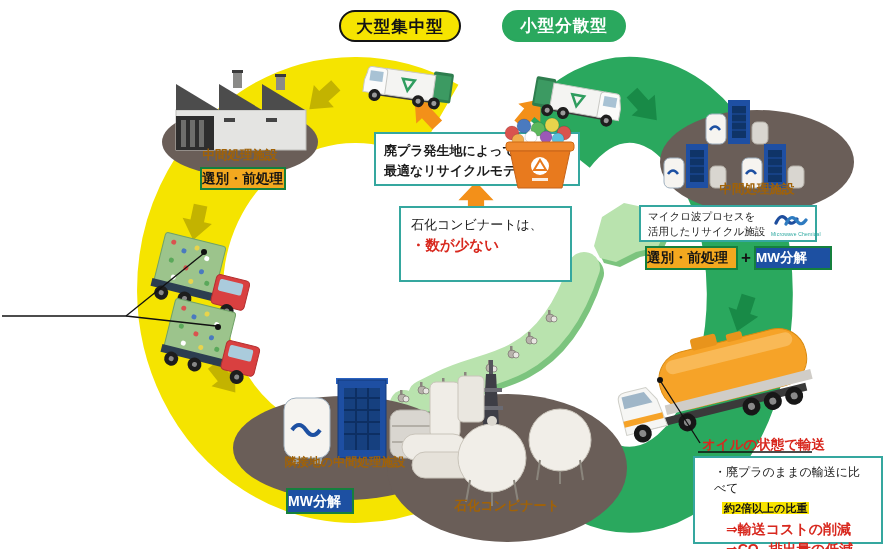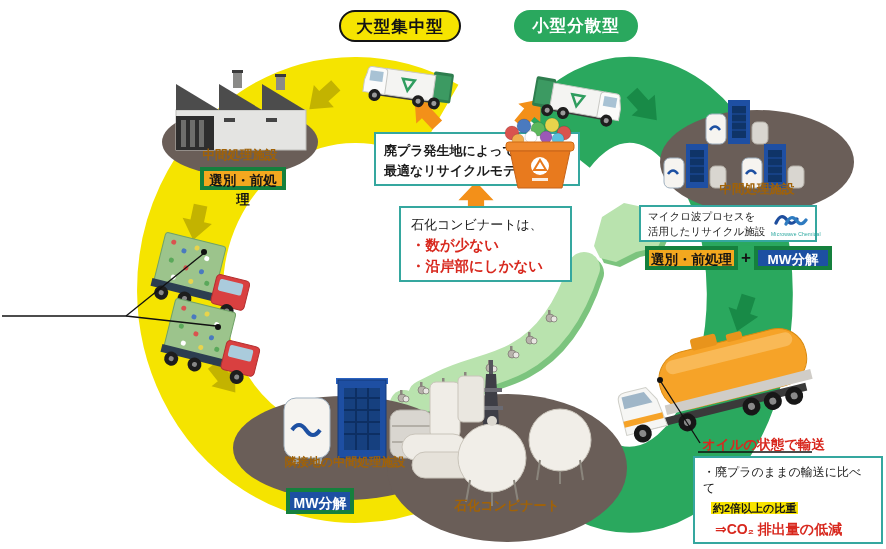--- a/index.html
+++ b/index.html
@@ -11,21 +11,21 @@
   .bgsvg{position:absolute;left:0;top:0;z-index:0;}
   .txt{z-index:2;}
   .pill{
     border-radius:16px;text-align:center;font-weight:bold;font-size:16.5px;
     line-height:28px;z-index:2;letter-spacing:1px;
   }
   .pill-yellow{background:#f6e400;border:2.5px solid #141414;color:#141414;}
   .pill-green{background:#2aa85e;color:#fff;border:2.5px solid #2aa85e;}
   .teal-box{background:#fff;border:2px solid #35a79f;z-index:2;box-sizing:border-box;}
   .ellipse-label{color:#a16207;font-weight:bold;text-align:center;z-index:2;}
-  .badge{box-sizing:border-box;border:4px solid #15803d;font-weight:bold;text-align:center;z-index:2;}
+  .badge{box-sizing:border-box;border:2px solid #15803d;font-weight:bold;text-align:left;z-index:2;}
   .badge-orange{background:#f3a81f;color:#141414;}
   .badge-blue{background:#1d50a2;color:#fff;}
   .red-bold{color:#d8281e;font-weight:bold;}
   .hl{background:#f8e400;padding:0 2px;}
   .logo-text{font-size:5px;color:#2aa79f;letter-spacing:.2px;white-space:nowrap;}
 </style>
 </head>
 <body>
 
 <div class="canvas">
@@ -268,21 +268,21 @@
       <line x1="126" y1="316" x2="216" y2="326"></line>
       <line x1="700" y1="443" x2="661" y2="382"></line>
       <line x1="698" y1="452" x2="812" y2="452"></line>
     </g>
     <circle cx="204" cy="252" r="3" fill="#111"></circle>
     <circle cx="218" cy="327" r="3" fill="#111"></circle>
     <circle cx="660" cy="380" r="3" fill="#111"></circle>
   </svg>
 
   <div class="abs pill pill-yellow" style="left:339px;top:10px;width:118px;height:28px;">大型集中型</div>
-  <div class="abs pill pill-green" style="left:514px;top:10px;width:120px;height:28px;line-height:27px;">小型分散型</div>
+  <div class="abs pill pill-green" style="left:502px;top:10px;width:120px;height:28px;line-height:27px;">小型分散型</div>
 
   <div class="abs teal-box" style="left:374px;top:132px;width:206px;height:54px;padding:7px 8px;">
     <div style="font-size:13px;font-weight:bold;color:#1a1a1a;line-height:1.55;">廃プラ発生地によって</div>
     <div style="font-size:13px;font-weight:bold;color:#1a1a1a;line-height:1.55;">最適なリサイクルモデルを</div>
   </div>
 
   <svg class="abs" style="left:498px;top:116px;z-index:3;" width="84" height="74" viewBox="0 0 84 74">
     <circle cx="14" cy="17" r="7" fill="#d9534f" stroke="#00000022"></circle>
     <circle cx="26" cy="10" r="7" fill="#4a7abf" stroke="#00000022"></circle>
     <circle cx="40" cy="13" r="7" fill="#5cb85c" stroke="#00000022"></circle>
@@ -295,21 +295,20 @@
     <rect x="8" y="26" width="68" height="9" rx="3" fill="#f08a2e" stroke="#d06a12"></rect>
     <path d="M12,35 L72,35 L64,72 L20,72 Z" fill="#e87a1e" stroke="#c6631a"></path>
     <circle cx="42" cy="50" r="9" fill="#fff"></circle>
     <path d="M42,44 L48,54 L36,54 Z" fill="none" stroke="#e87a1e" stroke-width="2"></path>
     <rect x="34" y="62" width="16" height="3" fill="#ffffff" opacity="0.85"></rect>
   </svg>
 
   <div class="abs teal-box" style="left:399px;top:206px;width:173px;height:76px;padding:7px 10px;">
     <div style="font-size:13px;color:#1a1a1a;line-height:1.5;">石化コンビナートは、</div>
     <div class="red-bold" style="font-size:14.5px;line-height:1.45;">・数が少ない</div>
-    <div class="red-bold" style="font-size:14.5px;line-height:1.45;">・沿岸部にしかない</div>
   </div>
 
   <div class="abs ellipse-label" style="left:178px;top:147px;width:124px;font-size:12.5px;">中間処理施設</div>
   <div class="abs badge badge-orange" style="left:200px;top:167px;width:86px;height:23px;font-size:13.5px;line-height:19px;">選別・前処理</div>
   <div class="abs ellipse-label" style="left:272px;top:454px;width:146px;font-size:12px;">隣接地の中間処理施設</div>
   <div class="abs badge badge-blue" style="left:286px;top:488px;width:68px;height:26px;font-size:14px;line-height:22px;">MW分解</div>
 
   <div class="abs ellipse-label" style="left:437px;top:497px;width:140px;font-size:13px;">石化コンビナート</div>
 
   <div class="abs ellipse-label" style="left:692px;top:181px;width:130px;font-size:12.5px;">中間処理施設</div>
@@ -329,21 +328,22 @@
   </div>
 
   <div class="abs" style="left:645px;top:246px;z-index:2;display:flex;align-items:center;">
     <div class="badge badge-orange" style="width:93px;height:24px;font-size:13.5px;line-height:20px;">選別・前処理</div>
     <div style="font-size:17px;font-weight:bold;color:#141414;margin:0 3px;">+</div>
     <div class="badge badge-blue" style="width:78px;height:24px;font-size:13.5px;line-height:20px;">MW分解</div>
   </div>
 
   <div class="abs red-bold" style="left:702px;top:436px;font-size:13.5px;z-index:2;font-family:Liberation Serif, serif;">オイルの状態で輸送</div>
 
-  <div class="abs teal-box" style="left:693px;top:456px;width:190px;height:88px;padding:7px 8px;">
+  <div class="abs teal-box" style="left:693px;top:456px;width:190px;height:88px;padding:7px 19px;">
     <div style="font-size:12px;color:#1a1a1a;line-height:1.3;">・廃プラのままの輸送に比べて</div>
     <div style="margin:2px 0 3px 8px;">
       <span class="hl" style="font-size:11px;font-weight:bold;color:#141414;">約2倍以上の比重</span>
     </div>
+    <div class="red-bold" style="font-size:14px;margin-left:12px;line-height:1.45;">⇒輸送コストの削減</div>
     <div class="red-bold" style="font-size:14px;margin-left:12px;line-height:1.45;">⇒CO₂ 排出量の低減</div>
   </div>
 
 </div>
 
 </body></html>

